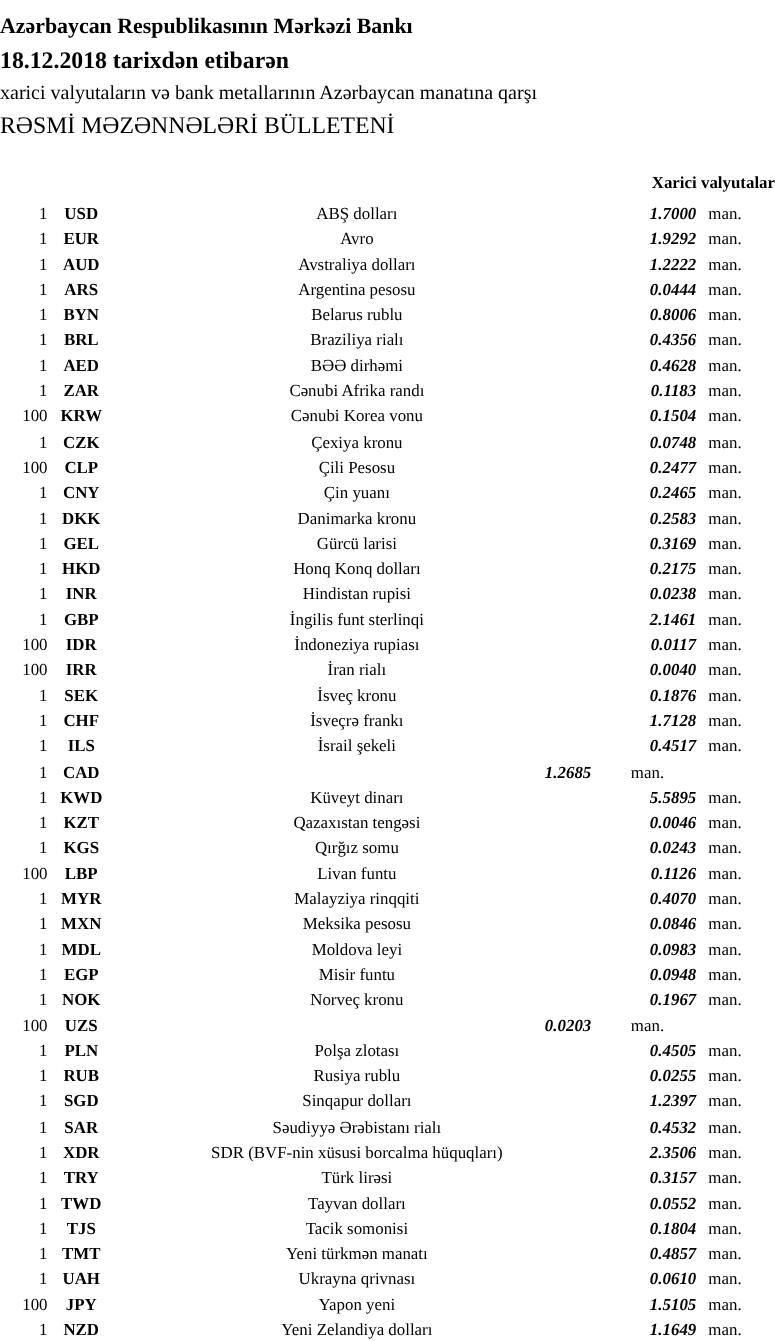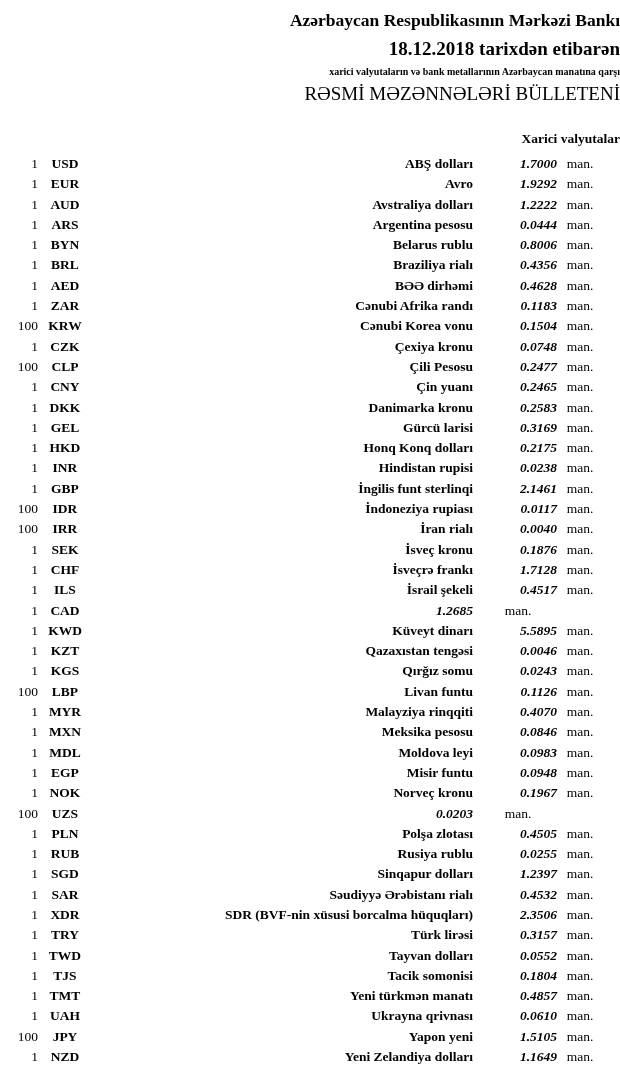--- a/index.html
+++ b/index.html
@@ -8,34 +8,34 @@
     background: #ffffff;
     color: #000000;
     font-family: "Liberation Serif", "DejaVu Serif", serif;
   }
   .page {
     width: 620px;
     height: 1073px;
     padding: 6px 0 0 0;
     overflow: hidden;
   }
-  .header { text-align: right; }
+  .header { text-align: left; }
   .header .title {
     font-size: 17.5px;
     font-weight: bold;
     padding-top: 4px;
   }
   .header .date-line {
     font-size: 19px;
     font-weight: bold;
     padding-top: 7px;
   }
   .header .subtitle {
-    font-size: 10px;
-    font-weight: bold;
+    font-size: 16px;
+    font-weight: normal;
     padding-top: 6px;
   }
   .header .bulletin {
     font-size: 19px;
     font-weight: normal;
     padding-top: 6px;
   }
   .section-title {
     text-align: right;
     font-size: 13.5px;
@@ -50,21 +50,21 @@
   .rate-row {
     display: grid;
     grid-template-columns: 34px 50px 1fr 84px 40px;
     align-items: baseline;
     height: 20.3px;
     font-size: 13.5px;
     line-height: 20.3px;
   }
   .cell-qty   { text-align: right; padding-right: 2px; }
   .cell-code  { text-align: center; font-weight: bold; }
-  .cell-name  { text-align: right; padding-left: 8px; font-weight: bold; }
+  .cell-name  { text-align: center; padding-left: 8px; }
   .cell-rate  { text-align: right; font-weight: bold; font-style: italic; }
   .cell-unit  { text-align: center; padding-left: 6px; }
 </style>
 </head>
 <body>
 
 <div class="page">
 
   <div class="header">
     <div class="title">Azərbaycan Respublikasının Mərkəzi Bankı</div>

